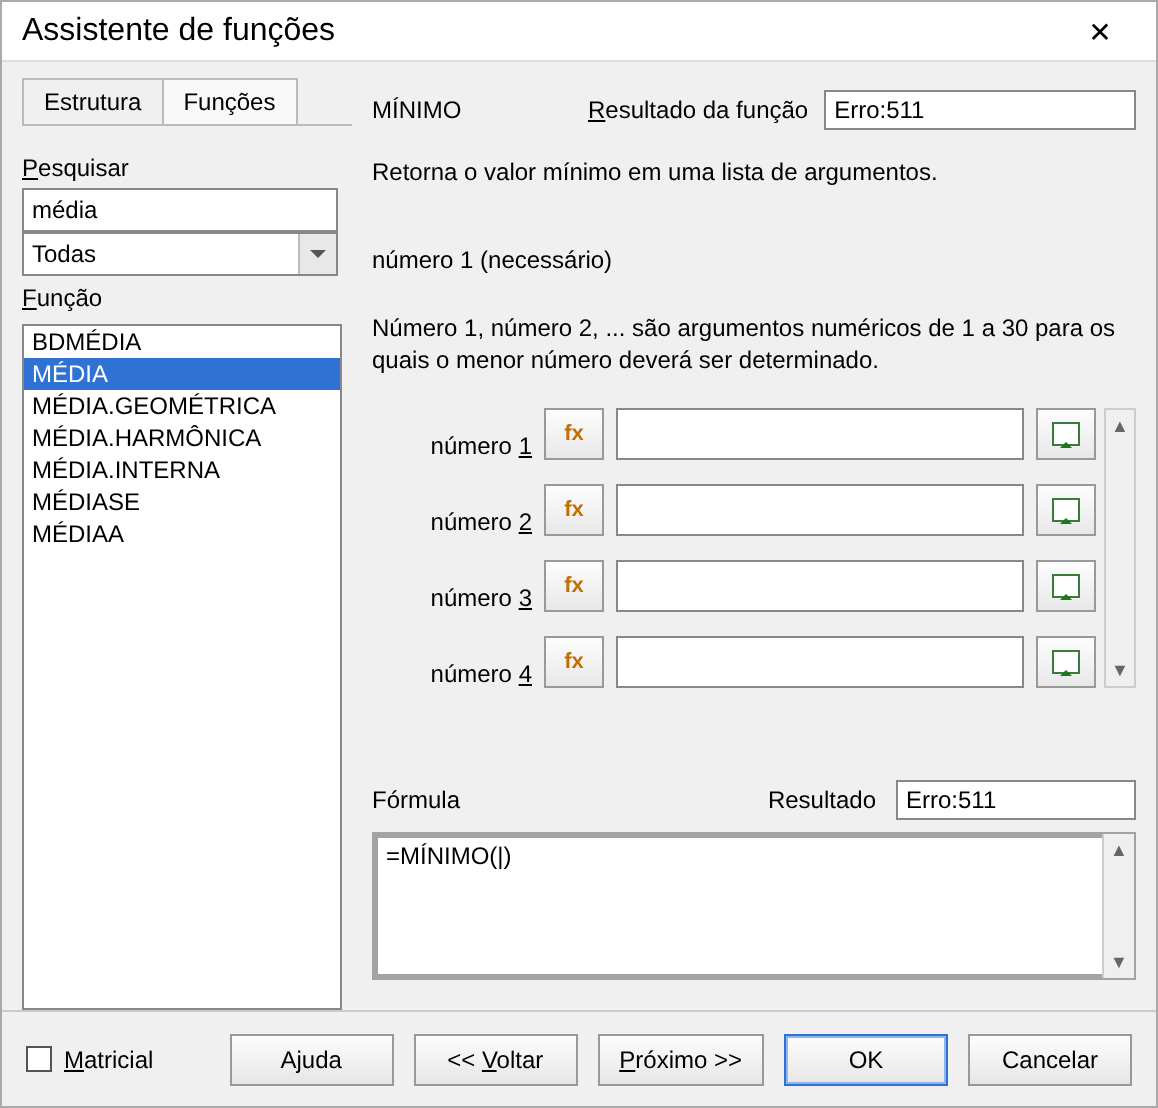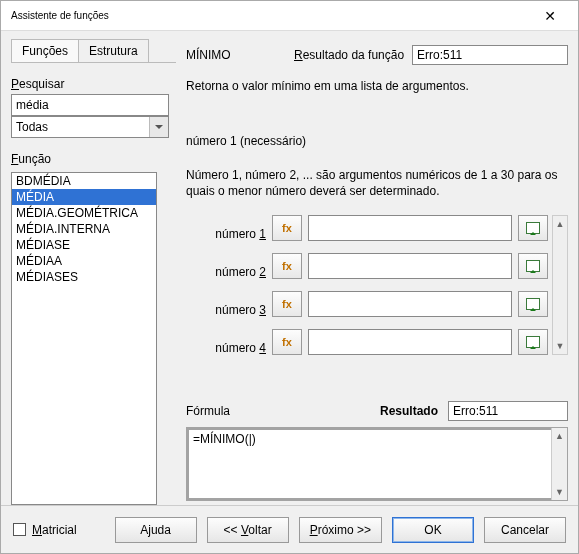--- a/index.html
+++ b/index.html
@@ -21,21 +21,21 @@
   }
   .titlebar {
     height: 30px;
     background: #fff;
     display: flex;
     align-items: center;
     justify-content: space-between;
     padding: 0 8px 0 10px;
     border-bottom: 1px solid #ddd;
   }
-  .titlebar-title { font-size: 10px; }
+  .titlebar-title { font-size: 16px; }
   .close-x {
     width: 40px;
     text-align: center;
     font-size: 14px;
     font-family: Arial, sans-serif;
     cursor: pointer;
   }
   .content {
     flex: 1;
     display: flex;
@@ -92,21 +92,21 @@
     border-top-color: #555;
     z-index: 2;
     pointer-events: none;
   }
   .listbox {
     margin-top: 3px;
     border: 1px solid #888;
     background: #fff;
     flex: 1;
     overflow: auto;
-    width: 146px;
+    width: 160px;
   }
   .listbox-item {
     padding: 0 4px;
     height: 16px;
     line-height: 16px;
     cursor: pointer;
     white-space: nowrap;
   }
   .listbox-item.selected { background: #2f72d4; color: #fff; }
 
@@ -122,21 +122,21 @@
   .result-box {
     border: 1px solid #888;
     background: #fff;
     height: 20px;
     line-height: 18px;
     padding: 0 4px;
     flex: 1;
     min-width: 100px;
   }
   .desc { margin-top: 14px; line-height: 1.3; }
-  .arg-title { margin-top: 39px; }
+  .arg-title { margin-top: 28px; }
   .arg-desc { margin-top: 19px; line-height: 1.35; padding-right: 6px; }
   .args-block {
     margin-top: 16px;
     display: flex;
     align-items: flex-start;
   }
   .args-rows { flex: 1; }
   .arg-row {
     display: flex;
     align-items: flex-end;
@@ -195,21 +195,21 @@
     color: #666;
     font-size: 9px;
     cursor: pointer;
   }
   .formula-row {
     display: flex;
     align-items: center;
     gap: 10px;
     margin-top: 34px;
   }
-  .formula-row .res-label { margin-left: auto; font-weight: bold; }
+  .formula-row .res-label { margin-left: auto; }
   .formula-row .res-box {
     border: 1px solid #888;
     background: #fff;
     height: 20px;
     padding: 0 4px;
     line-height: 18px;
     width: 120px;
   }
   .formula-area-wrap {
     position: relative;
@@ -271,45 +271,45 @@
 
   <div class="titlebar">
     <span class="titlebar-title">Assistente de funções</span>
     <span class="close-x">✕</span>
   </div>
 
   <div class="content">
 
     <div class="left-pane">
       <div class="tabs">
+        <div class="tab">Estrutura</div>
         <div class="tab active">Funções</div>
-        <div class="tab">Estrutura</div>
       </div>
       <div class="left-body">
 
         <div class="field-label">
           <span class="ul">P</span><span>esquisar</span>
         </div>
         <input class="text-input" value="média" style="">
 
         <div class="select-wrap">
           <input class="select" readonly="" value="Todas" style="">
         </div>
 
-        <div class="field-label" style="margin-top:14px">
+        <div class="field-label" style="margin-top:4px">
           <span class="ul">F</span><span>unção</span>
         </div>
         <div class="listbox">
           <div class="listbox-item">BDMÉDIA</div>
           <div class="listbox-item selected">MÉDIA</div>
           <div class="listbox-item">MÉDIA.GEOMÉTRICA</div>
+          <div class="listbox-item">MÉDIA.HARMÔNICA</div>
           <div class="listbox-item">MÉDIA.INTERNA</div>
           <div class="listbox-item">MÉDIASE</div>
           <div class="listbox-item">MÉDIAA</div>
-          <div class="listbox-item">MÉDIASES</div>
         </div>
 
       </div>
     </div>
 
     <div class="right-pane">
 
       <div class="right-top-row">
         <span class="fn-name">MÍNIMO</span>
         <span class="result-label">

